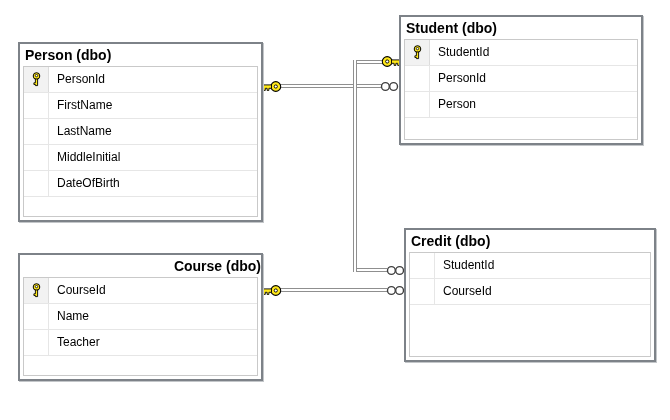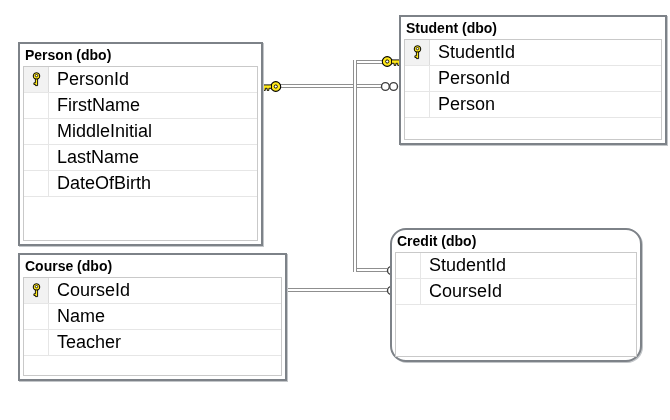--- a/index.html
+++ b/index.html
@@ -10,26 +10,26 @@
   .db-table{position:absolute;box-sizing:border-box;background:#fff;
             border:2px solid #7d8288;box-shadow:1px 1px 0 #c3c6c9;}
   .tbl-header{height:22px;line-height:22px;padding-left:5px;font-size:14px;
               font-weight:bold;color:#000;white-space:nowrap;overflow:hidden;}
   .tbl-body{position:absolute;left:3px;right:3px;top:22px;bottom:3px;
             border:1px solid #c9c9c9;background:#fff;overflow:hidden;}
   .tbl-row{display:flex;height:25px;border-bottom:1px solid #e6e6e6;}
   .key-cell{width:24px;flex:0 0 24px;border-right:1px solid #e6e6e6;
             display:flex;align-items:center;justify-content:center;}
   .key-cell.pk{background:#f2f2f2;border-right-color:#dcdcdc;}
-  .col-name{line-height:25px;padding-left:8px;font-size:18px;color:#000;white-space:nowrap;}
-
-  .t-person {left:18px; top:42px;  width:245px;height:204px;}
-  .t-student{left:399px;top:15px;  width:268px;height:130px;}
-  .t-course {left:18px; top:253px; width:269px;height:128px;}
-  .t-credit {left:390px;top:228px; width:252px;height:134px;border-radius:16px;}
+  .col-name{line-height:25px;padding-left:8px;font-size:12px;color:#000;white-space:nowrap;}
+
+  .t-person {left:18px; top:42px;  width:245px;height:180px;}
+  .t-student{left:399px;top:15px;  width:244px;height:130px;}
+  .t-course {left:18px; top:253px; width:245px;height:128px;text-align:right;}
+  .t-credit {left:404px;top:228px; width:252px;height:134px;}
 
   
   .h-line{position:absolute;height:2px;background:#fff;
           border-top:1px solid #8f8f8f;border-bottom:1px solid #8f8f8f;}
   .v-line{position:absolute;width:2px;background:#fff;
           border-left:1px solid #8f8f8f;border-right:1px solid #8f8f8f;}
 
   .rel-a-line {left:277px;top:84px;width:105px;}
   .rel-b-top  {left:353px;top:60px;width:30px;}
   .rel-b-vert {left:353px;top:60px;height:212px;}
@@ -116,25 +116,25 @@
             </svg>
           </div>
           <div class="col-name">PersonId</div>
         </div>
         <div class="tbl-row">
           <div class="key-cell"></div>
           <div class="col-name">FirstName</div>
         </div>
         <div class="tbl-row">
           <div class="key-cell"></div>
+          <div class="col-name">LastName</div>
+        </div>
+        <div class="tbl-row">
+          <div class="key-cell"></div>
           <div class="col-name">MiddleInitial</div>
-        </div>
-        <div class="tbl-row">
-          <div class="key-cell"></div>
-          <div class="col-name">LastName</div>
         </div>
         <div class="tbl-row">
           <div class="key-cell"></div>
           <div class="col-name">DateOfBirth</div>
         </div>
       </div>
   </div>
 
   <div class="db-table t-student">
     <div class="tbl-header">Student (dbo)</div>

